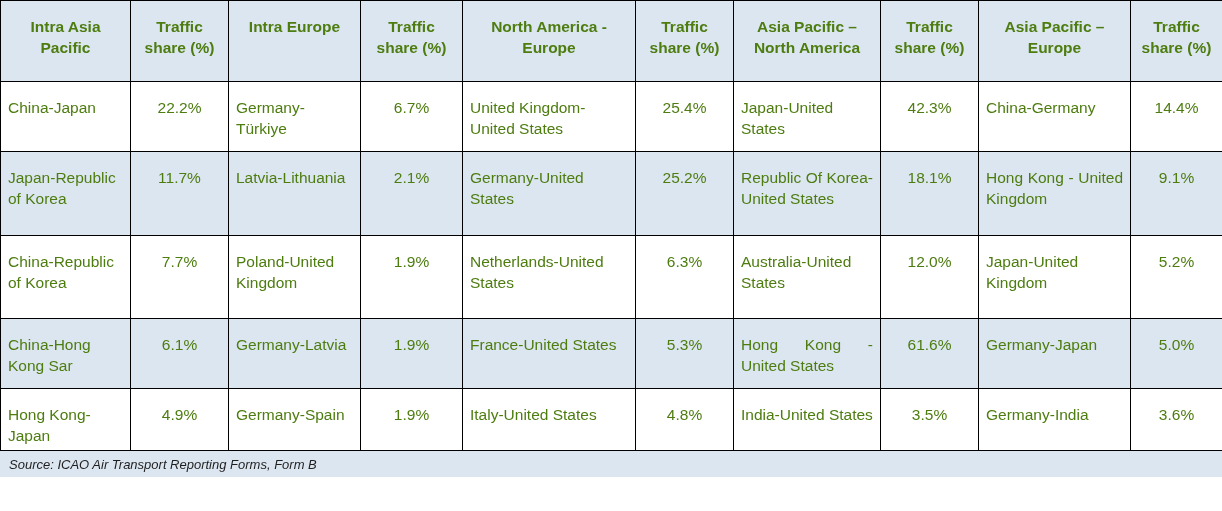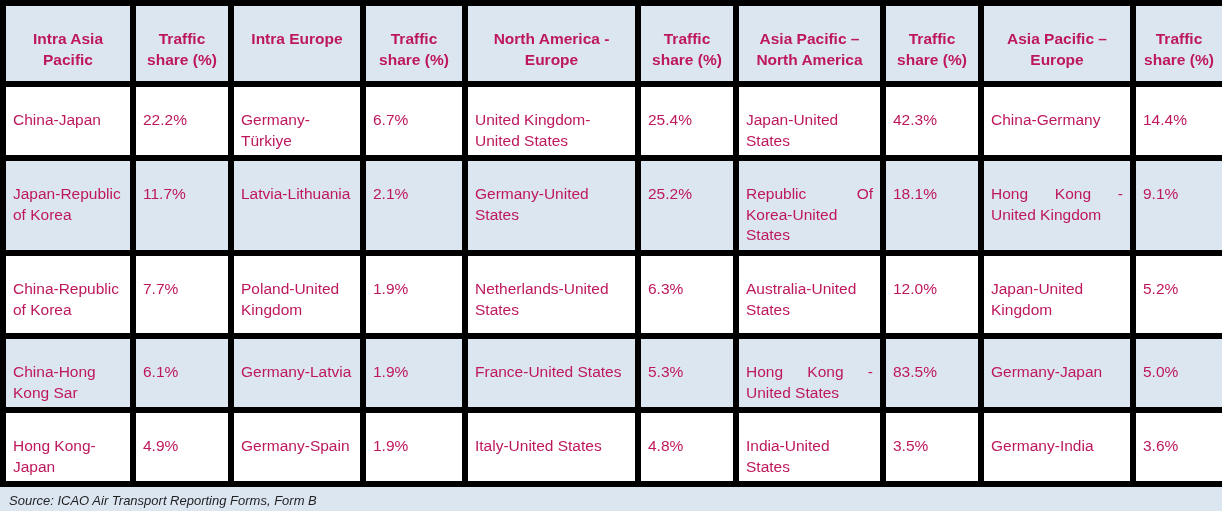--- a/index.html
+++ b/index.html
@@ -43,26 +43,26 @@
   }
 
   
   table.data-table {
     width: 1222px;
     border-collapse: collapse;
     table-layout: fixed;
   }
   table.data-table td,
   table.data-table th {
-    border: 6px solid #000000;
+    border: 1px solid #000000;
     vertical-align: top;
-    padding: 23px 7px 4px 7px;
+    padding: 16px 7px 4px 7px;
     font-size: 15.5px;
     line-height: 1.33;
-    color: #be185d;
+    color: #4d7c0f;
   }
 
   thead th {
     background: #DCE6F1;
     font-weight: bold;
     text-align: center;
     vertical-align: top;
     font-size: 15.5px;
     line-height: 1.30;
     padding-top: 6px;
@@ -72,29 +72,29 @@
 
   tbody td.route {
     text-align: left;
     text-align-last: left;
   }
   tbody td.route.justify {
     text-align: justify;
     text-align-last: left;
   }
   tbody td.share {
-    text-align: left;
+    text-align: center;
     margin-left: 28px;
   }
 
   tbody tr.odd td { background: #ffffff; }
   tbody tr.even td { background: #DCE6F1; }
 
   tbody tr.r1 { height: 70px; }
-  tbody tr.r2 { height: 70px; }
+  tbody tr.r2 { height: 84px; }
   tbody tr.r3 { height: 83px; }
   tbody tr.r4 { height: 70px; }
   tbody tr.r5 { height: 49px; }
 
   
   col.c0 { width: 130px; }
   col.c1 { width: 98px; }
   col.c2 { width: 132px; }
   col.c3 { width: 102px; }
   col.c4 { width: 173px; }
@@ -195,21 +195,21 @@
       </tr>
 
       <tr class="even r4">
         <td class="route">China-Hong Kong Sar</td>
         <td class="share">6.1%</td>
         <td class="route">Germany-Latvia</td>
         <td class="share">1.9%</td>
         <td class="route">France-United States</td>
         <td class="share">5.3%</td>
         <td class="route justify">Hong Kong - United States</td>
-        <td class="share">83.5%</td>
+        <td class="share">61.6%</td>
         <td class="route">Germany-Japan</td>
         <td class="share">5.0%</td>
       </tr>
 
       <tr class="odd r5">
         <td class="route">Hong Kong-Japan</td>
         <td class="share">4.9%</td>
         <td class="route">Germany-Spain</td>
         <td class="share">1.9%</td>
         <td class="route">Italy-United States</td>

